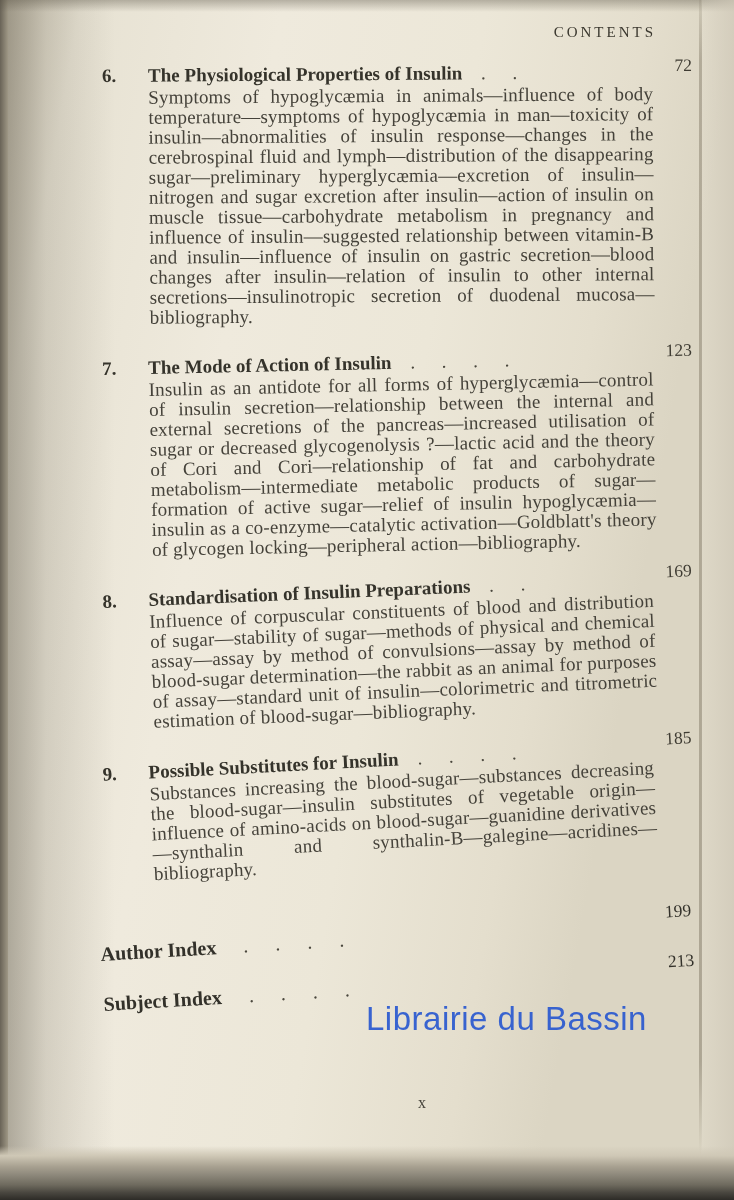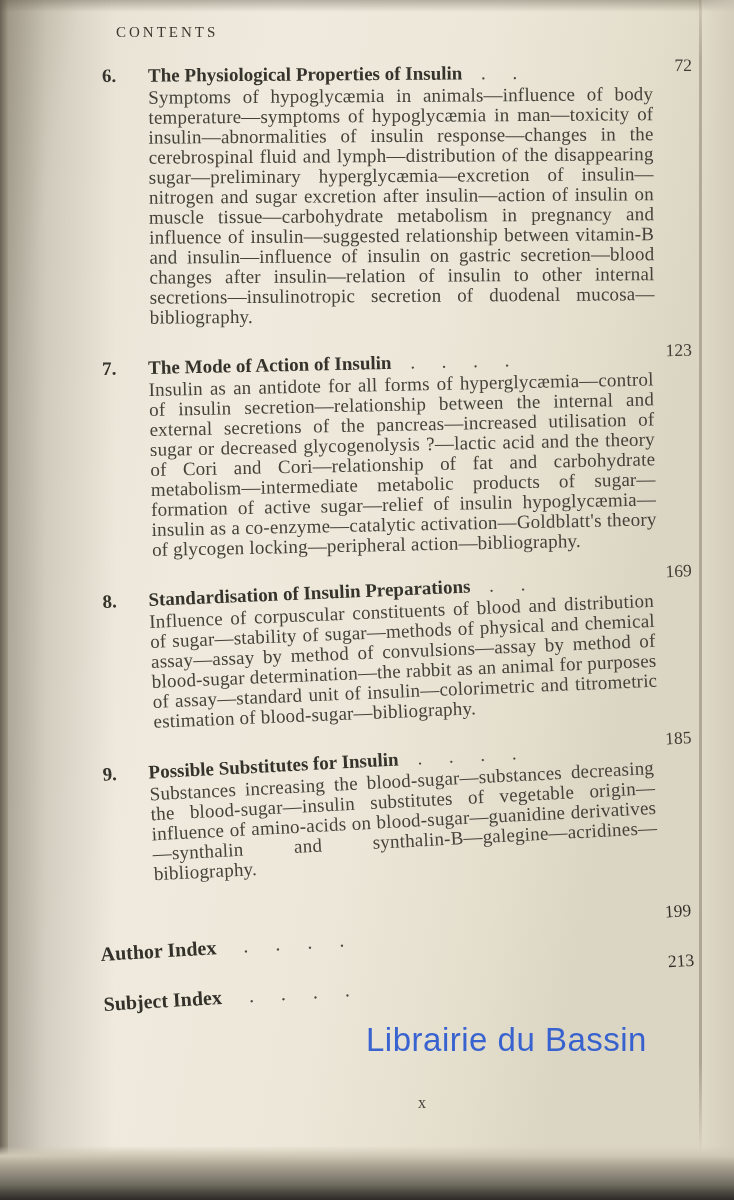--- a/index.html
+++ b/index.html
@@ -18,21 +18,21 @@
     background:linear-gradient(180deg,rgba(88,82,68,.38),rgba(88,82,68,0));}
   .right-strip{position:absolute;right:0;top:0;bottom:0;width:33px;
     background:linear-gradient(90deg,rgba(233,228,215,.2),rgba(209,202,186,.75));}
   .page-crease{position:absolute;right:32px;top:0;bottom:46px;width:3px;
     background:linear-gradient(180deg,rgba(118,109,90,.15),rgba(118,109,90,.42) 60px,rgba(118,109,90,.45) 92%,rgba(118,109,90,0));}
   .bottom-edge{position:absolute;left:0;right:0;bottom:0;height:54px;
     background:linear-gradient(180deg,rgba(221,214,197,0) 0%,#cfc8b6 18%,#a8a191 38%,#8b8679 55%,#6e6a5e 72%,#4a4740 86%,#2d2b27 100%);}
 
   .content{position:absolute;left:100px;top:16px;width:556px;}
   .contents-header{
-    text-align:left;padding-left:16px;font-size:15px;letter-spacing:3px;
+    text-align:right;padding-left:16px;font-size:15px;letter-spacing:3px;
     color:#3b382f;margin:8px 0 24px;font-weight:400;
   }
   .entry{position:relative;margin-bottom:30px;transform-origin:0 0;}
   .r6{transform:rotate(-0.4deg);}
   .r7{transform:rotate(-1.2deg);}
   .r8{transform:rotate(-2.4deg);}
   .r9{transform:rotate(-3.0deg);}
   .rbm{transform:rotate(-3.4deg);transform-origin:0 0;}
   .entry-head{position:relative;padding-left:48px;padding-right:54px;
     font-weight:bold;font-size:19px;line-height:22px;color:#35332b;}
@@ -40,21 +40,21 @@
   .leader{font-weight:normal;margin-left:14px;word-spacing:20px;letter-spacing:1px;color:#4a473d;}
   .entry-page{position:absolute;right:-36px;top:-7px;font-weight:normal;font-size:17.5px;color:#3f3c33;}
   .entry-body{margin-left:48px;width:505px;text-align:justify;
     font-size:19px;line-height:20px;letter-spacing:0.2px;color:#45423a;margin-top:1px;}
   .back-matter{margin-top:56px;}
   .index-row{position:relative;padding-right:54px;font-weight:bold;font-size:20px;
     color:#33312a;margin-bottom:27px;}
   .index-row .leader{margin-left:22px;}
   .index-page{position:absolute;right:-36px;top:-8px;font-weight:normal;font-size:17.5px;}
   .watermark{
-    position:absolute;left:366px;top:1021px;z-index:6;
+    position:absolute;left:366px;top:1000px;z-index:6;
     font-family:"Liberation Sans","DejaVu Sans",sans-serif;
     font-size:33px;color:#2a59d0;letter-spacing:0.5px;opacity:.92;white-space:nowrap;
   }
   .folio{position:absolute;left:418px;top:1094px;font-size:16px;color:#45423a;}
 </style>
 </head>
 <body>
 
 <div class="photo">
   <div class="paper"></div>

